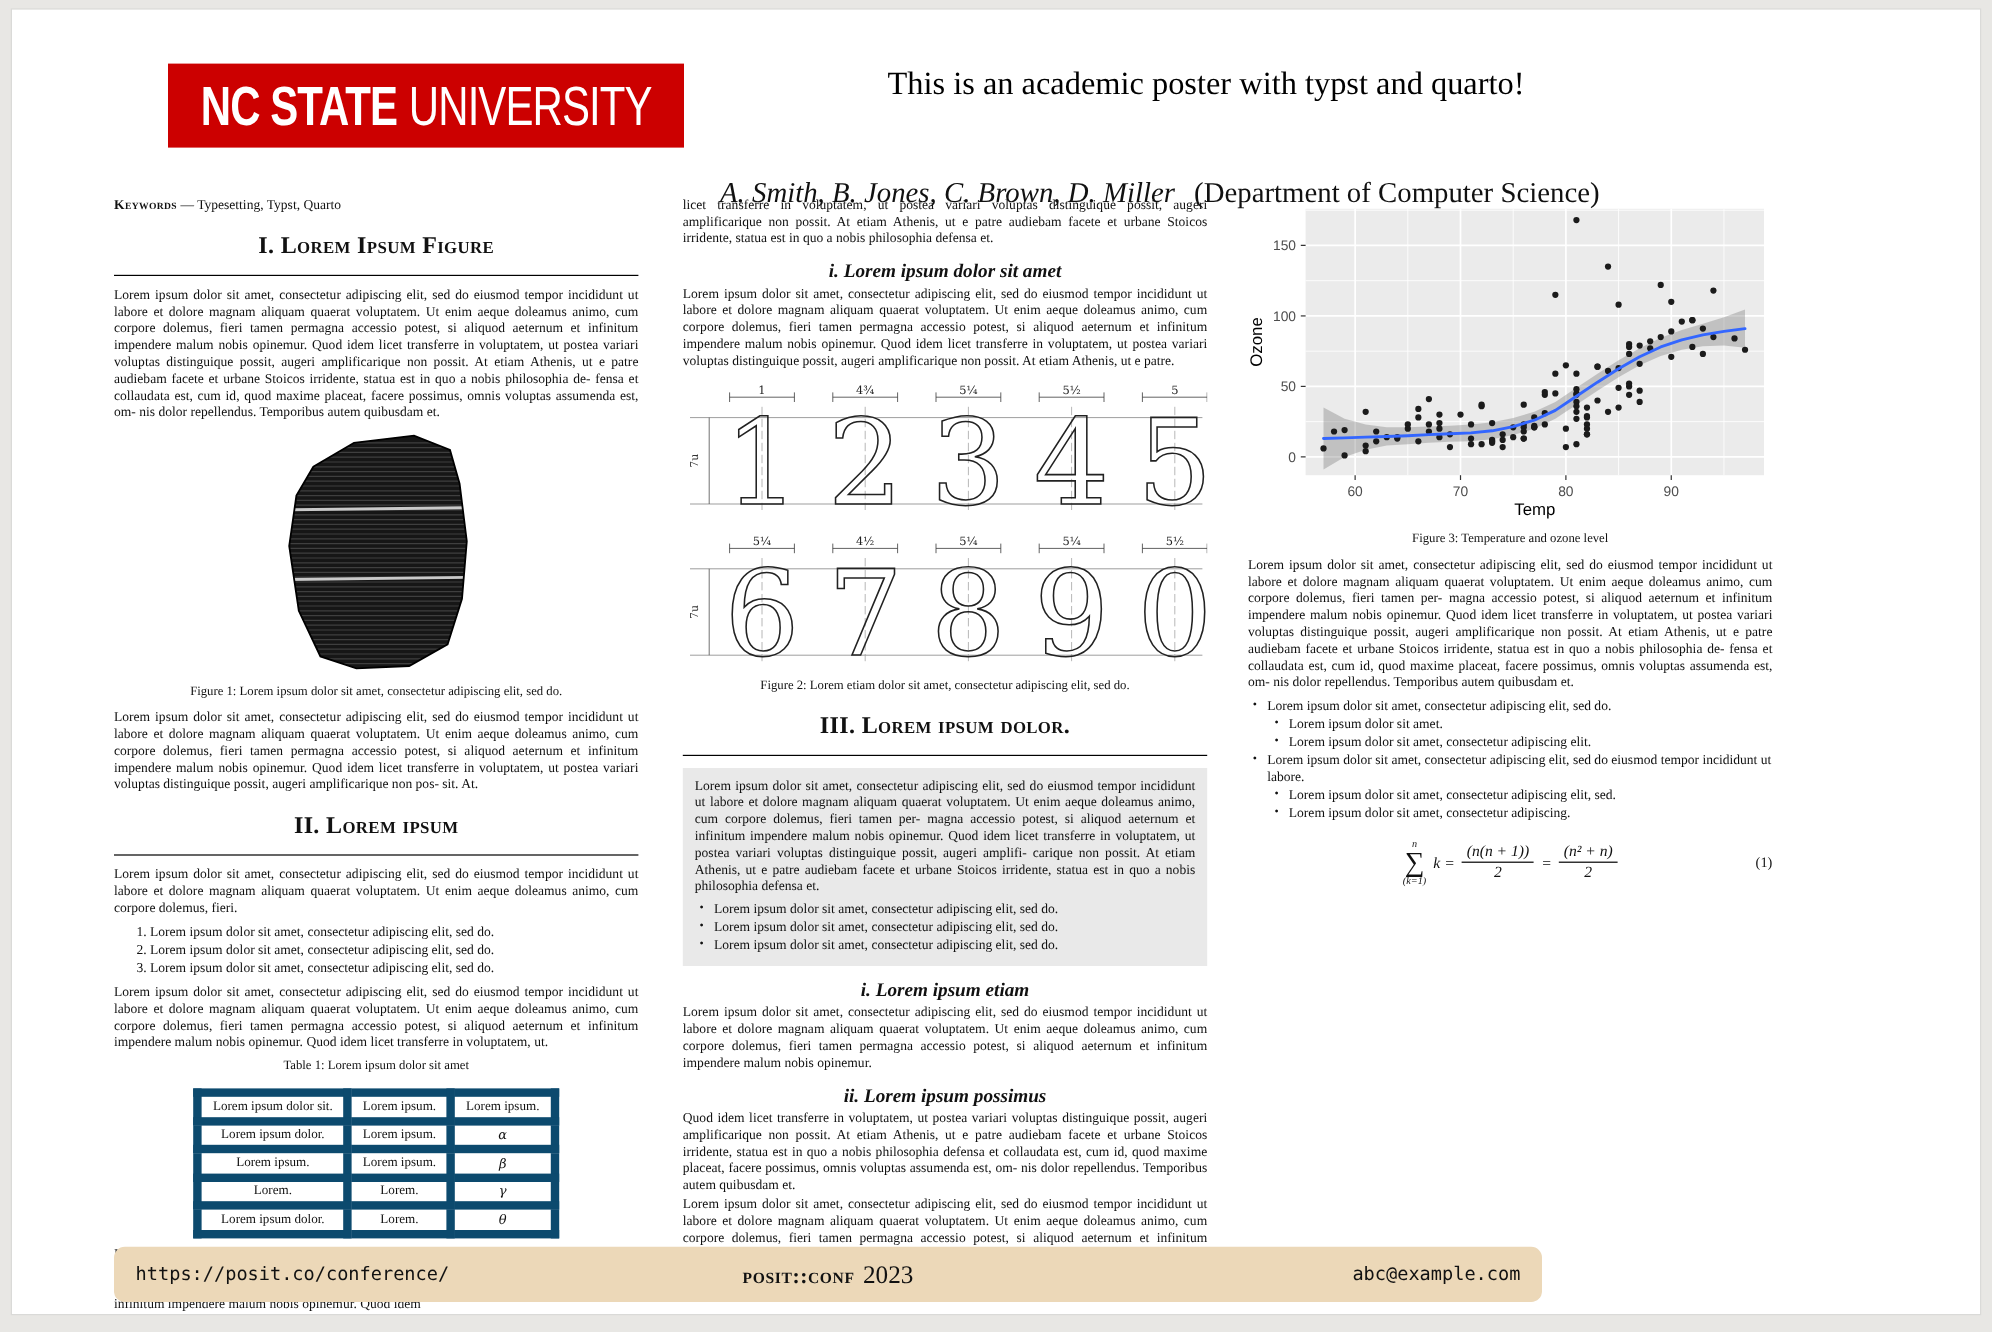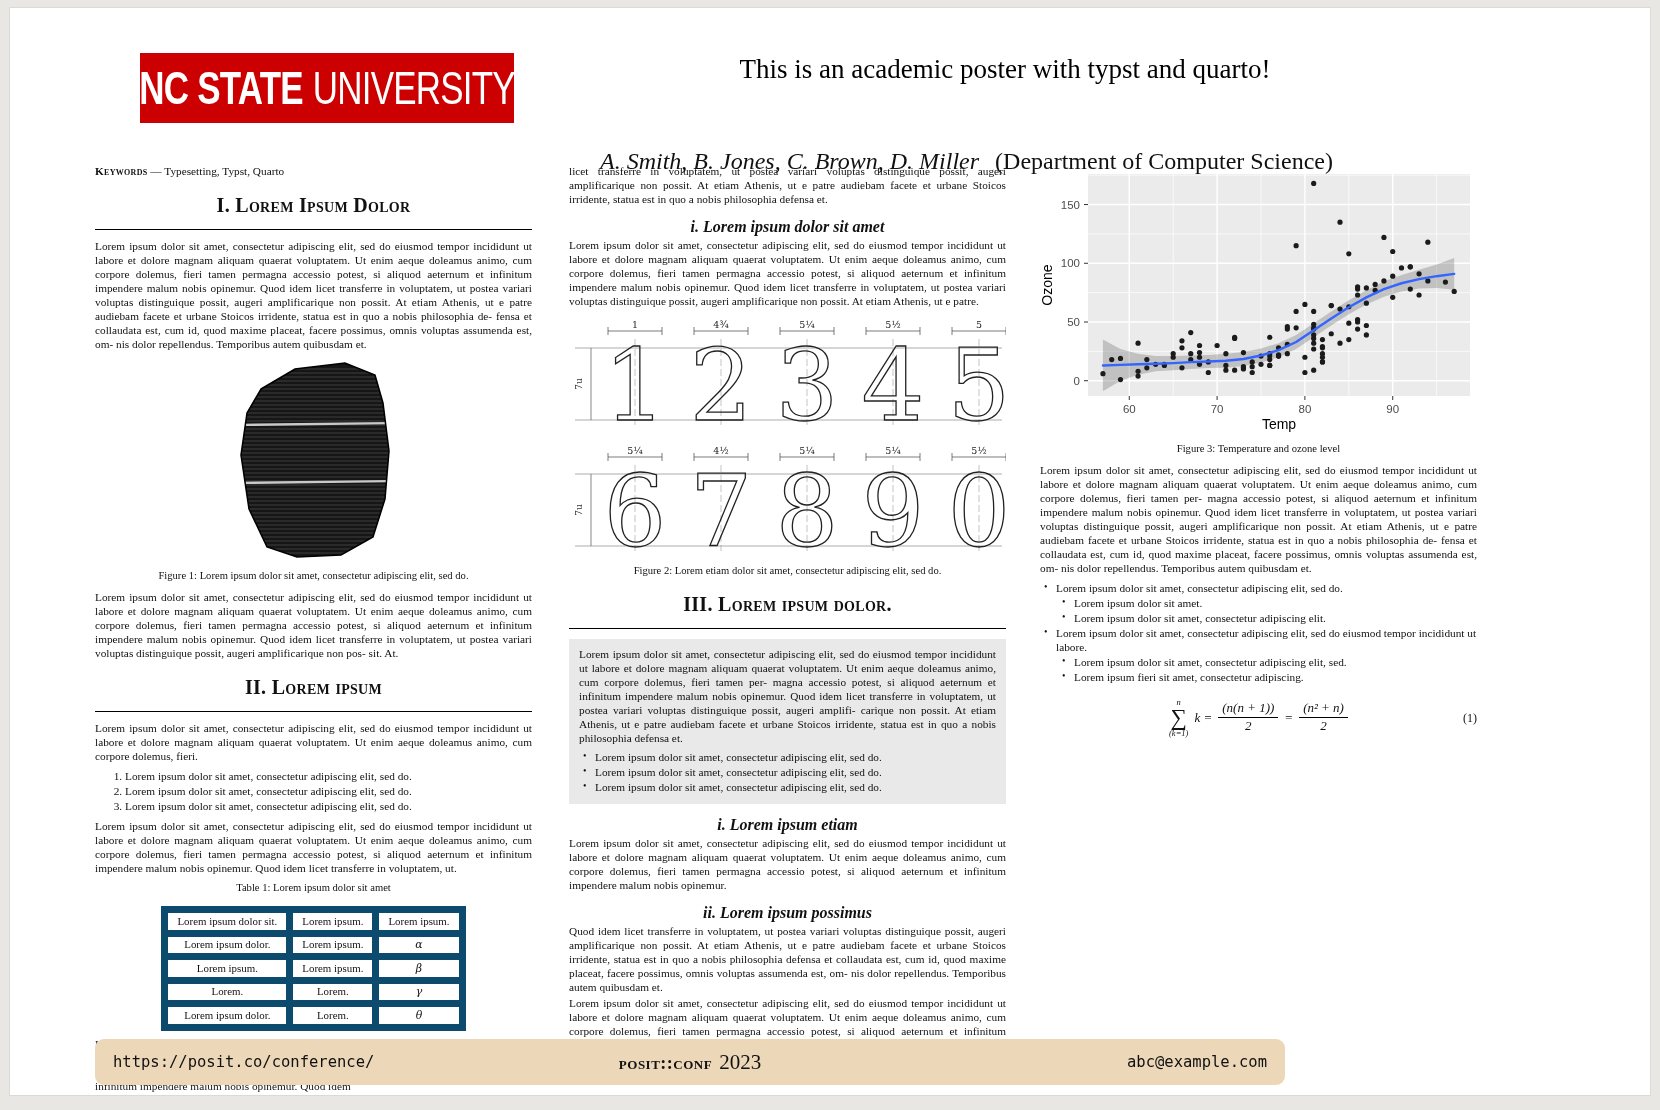--- a/index.html
+++ b/index.html
@@ -1,19 +1,19 @@
 <!DOCTYPE html>
 <html><head>
 <meta charset="utf-8">
 <style>
   html,body{margin:0;padding:0;}
   body{width:1660px;height:1110px;background:#e8e7e4;font-family:"Liberation Serif",serif;color:#111;position:relative;overflow:hidden;}
   .page{position:absolute;left:10px;top:8px;width:1640px;height:1087px;background:#fff;box-shadow:0 0 0 1px #dadad8;}
   
-  .logo{position:absolute;left:130px;top:45px;width:374px;height:70px;background:#CC0000;display:flex;align-items:center;justify-content:center;overflow:hidden;}
+  .logo{position:absolute;left:130px;top:45px;width:430px;height:70px;background:#CC0000;display:flex;align-items:center;justify-content:center;overflow:hidden;}
   .logo-inner{display:flex;align-items:baseline;gap:13px;color:#fff;font-family:"Liberation Sans",sans-serif;font-size:46px;transform:scaleX(0.76);white-space:nowrap;letter-spacing:-1px;}
   .logo-bold{font-weight:700;}
   .logo-light{font-weight:400;}
   .title{position:absolute;left:660px;top:46px;width:670px;text-align:center;font-size:27px;color:#000;}
   .authors{position:absolute;left:590px;top:96px;width:810px;text-align:left;font-size:24px;margin-top:44px;}
   .authors .names{font-style:italic;}
   .authors .dept{font-style:normal;margin-left:10px;}
   
   .col{position:absolute;top:150px;width:437px;font-size:11.3px;line-height:1.24;text-align:justify;}
   #col1{left:85px;} #col2{left:559px;} #col3{left:1030px;}
@@ -75,21 +75,21 @@
     <span class="names">A. Smith, B. Jones, C. Brown, D. Miller</span>
     <span class="dept">(Department of Computer Science)</span>
   </div>
 
   <div class="col" id="col1">
     <p class="kw">
       <span class="kw-label">Keywords</span>
       <span>— Typesetting, Typst, Quarto</span>
     </p>
     <div class="sec">
-      <div class="sec-title">I. Lorem Ipsum Dolor</div>
+      <div class="sec-title">I. Lorem Ipsum Figure</div>
     </div>
     <p class="body">Lorem ipsum dolor sit amet, consectetur adipiscing elit, sed do eiusmod tempor incididunt ut labore et dolore magnam aliquam quaerat voluptatem. Ut enim aeque doleamus animo, cum corpore dolemus, fieri tamen permagna accessio potest, si aliquod aeternum et infinitum impendere malum nobis opinemur. Quod idem licet transferre in voluptatem, ut postea variari voluptas distinguique possit, augeri amplificarique non possit. At etiam Athenis, ut e patre audiebam facete et urbane Stoicos irridente, statua est in quo a nobis philosophia de- fensa et collaudata est, cum id, quod maxime placeat, facere possimus, omnis voluptas assumenda est, om- nis dolor repellendus. Temporibus autem quibusdam et.</p>
     <div class="figure">
       <svg id="stone-svg" width="186" height="204" viewBox="0 0 186 204">
         <defs>
           <clipPath id="stoneC">
             <path d="M40,30 L74,10 L124,4 L154,16 L162,44 L168,92 L164,140 L152,178 L120,196 L76,198 L46,188 L28,150 L20,96 L26,54 Z"></path>
           </clipPath>
         </defs>
         <path d="M40,30 L74,10 L124,4 L154,16 L162,44 L168,92 L164,140 L152,178 L120,196 L76,198 L46,188 L28,150 L20,96 L26,54 Z" fill="#161616"></path>
@@ -451,21 +451,21 @@
         </svg>
       <div class="caption">Figure 3:  Temperature and ozone level</div>
     </div>
     <p class="body">Lorem ipsum dolor sit amet, consectetur adipiscing elit, sed do eiusmod tempor incididunt ut labore et dolore magnam aliquam quaerat voluptatem. Ut enim aeque doleamus animo, cum corpore dolemus, fieri tamen per- magna accessio potest, si aliquod aeternum et infinitum impendere malum nobis opinemur. Quod idem licet transferre in voluptatem, ut postea variari voluptas distinguique possit, augeri amplificarique non possit. At etiam Athenis, ut e patre audiebam facete et urbane Stoicos irridente, statua est in quo a nobis philosophia de- fensa et collaudata est, cum id, quod maxime placeat, facere possimus, omnis voluptas assumenda est, om- nis dolor repellendus. Temporibus autem quibusdam et.</p>
     <ul class="bul">
       <li>Lorem ipsum dolor sit amet, consectetur adipiscing elit, sed do.</li>
       <li class="lvl2">Lorem ipsum dolor sit amet.</li>
       <li class="lvl2">Lorem ipsum dolor sit amet, consectetur adipiscing elit.</li>
       <li>Lorem ipsum dolor sit amet, consectetur adipiscing elit, sed do eiusmod tempor incididunt ut labore.</li>
       <li class="lvl2">Lorem ipsum dolor sit amet, consectetur adipiscing elit, sed.</li>
-      <li class="lvl2">Lorem ipsum fieri sit amet, consectetur adipiscing.</li>
+      <li class="lvl2">Lorem ipsum dolor sit amet, consectetur adipiscing.</li>
     </ul>
     <div class="equation">
       <div class="eq-center">
         <span class="sum">
           <span class="sum-top">n</span>
           <span class="sum-sym">∑</span>
           <span class="sum-bot">(k=1)</span>
         </span>
         <span>k =</span>
         <span class="frac">

